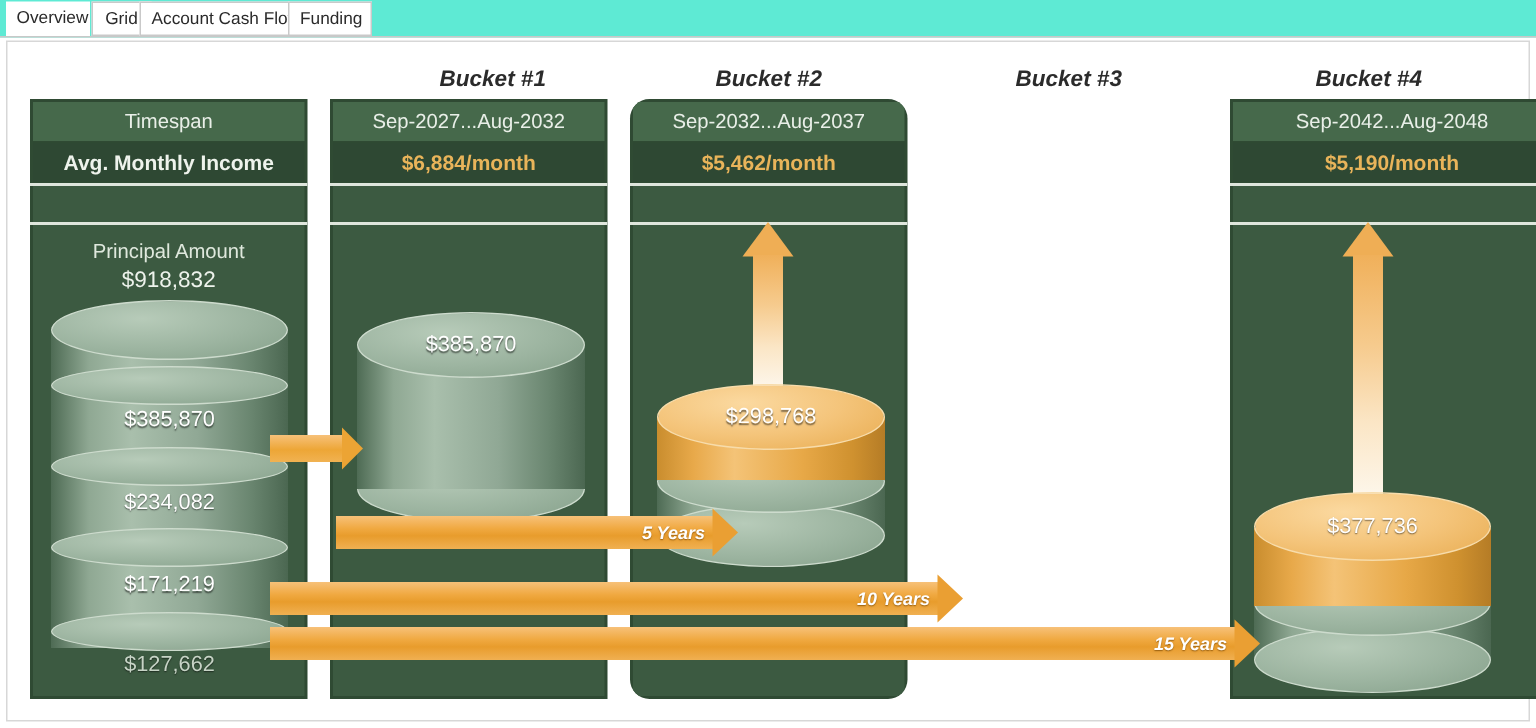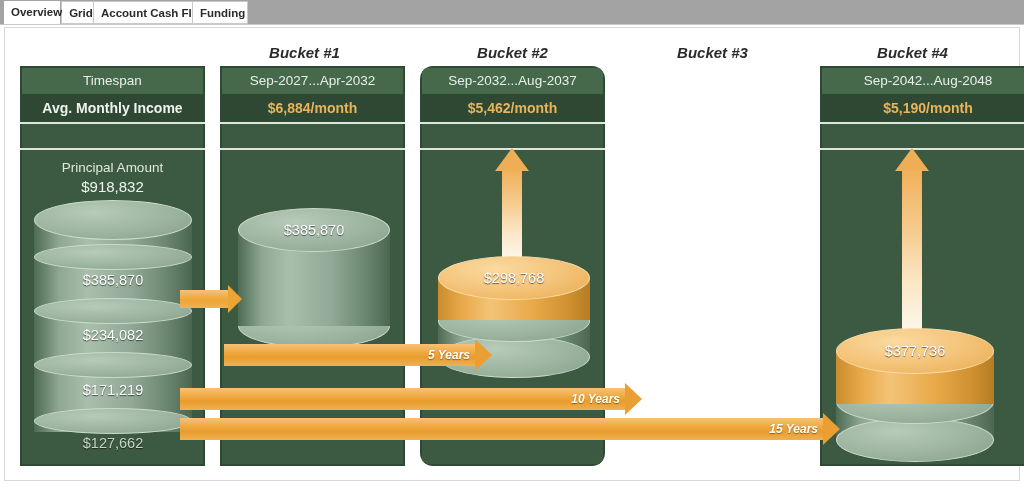--- a/index.html
+++ b/index.html
@@ -5,21 +5,21 @@
   html,body{margin:0;padding:0;}
   body{
     width:1024px;height:485px;overflow:hidden;
     background:#ffffff;
     font-family:"Liberation Sans", sans-serif;
     -webkit-font-smoothing:antialiased;
   }
   #app{position:relative;width:1024px;height:485px;}
 
   
-  .tabstrip{position:absolute;left:0;top:0;width:1024px;height:25px;background:#a3a3a3;font-weight:bold;}
+  .tabstrip{position:absolute;left:0;top:0;width:1024px;height:25px;background:#5eead4;}
   .tabstrip::after{content:"";position:absolute;left:0;bottom:0;width:1024px;height:1px;background:#c8c8c8;}
   .tab{
     position:absolute;top:1px;height:23px;line-height:23px;
     font-size:11.5px;color:#2a2a2a;text-align:center;
     background:#ffffff;border:1px solid #c9c9c9;border-bottom:1px solid #c9c9c9;
     box-sizing:border-box;padding:0 7px;white-space:nowrap;
   }
   .tab.active{border:none;border-bottom:1px solid #ffffff;background:#ffffff;z-index:3;}
 
   
@@ -149,21 +149,21 @@
 
   <div class="tabstrip">
     <div class="tab active" style="left:4px;width:56px;">Overview</div>
     <div class="tab" style="left:61px;width:40px;">Grid</div>
     <div class="tab" style="left:93px;width:100px;">Account Cash Flow</div>
     <div class="tab" style="left:192px;width:56px;">Funding</div>
   </div>
 
   <div class="card"></div>
 
-  <div class="bucket-title" style="left:212px;width:185px;">Bucket #1</div>
+  <div class="bucket-title" style="left:236px;width:185px;">Bucket #1</div>
   <div class="bucket-title" style="left:420px;width:185px;">Bucket #2</div>
   <div class="bucket-title" style="left:620px;width:185px;">Bucket #3</div>
   <div class="bucket-title" style="left:820px;width:185px;">Bucket #4</div>
 
   <div class="col" style="left:20px;width:185px;">
     <div class="hdr hdr-income left-label">Avg. Monthly Income</div>
     <div class="hdr hdr-span">Timespan</div>
     <div class="sep" style="top:56px;"></div>
     <div class="hdr hdr-blank"></div>
     <div class="sep" style="top:82px;"></div>
@@ -189,21 +189,21 @@
       <div class="top g-top" style="top:0px;height:40px;"></div>
 
       <div class="lbl" style="top:72px;">$385,870</div>
       <div class="lbl" style="top:127px;">$234,082</div>
       <div class="lbl" style="top:182px;">$171,219</div>
       <div class="lbl" style="top:235px;color:#c7d4c6;">$127,662</div>
     </div>
   </div>
 
   <div class="col" style="left:220px;width:185px;">
-    <div class="hdr hdr-span">Sep-2027...Apr-2032</div>
+    <div class="hdr hdr-span">Sep-2027...Aug-2032</div>
     <div class="hdr hdr-income">$6,884/month</div>
     <div class="sep" style="top:56px;"></div>
     <div class="hdr hdr-blank"></div>
     <div class="sep" style="top:82px;"></div>
     <div class="hdr-body"></div>
 
     <div class="cyl" style="left:18px;top:142px;width:152px;height:140px;">
       <div class="side g-side" style="top:22px;height:96px;"></div>
       <div class="top g-top" style="top:96px;height:44px;"></div>
       <div class="side g-side" style="top:22px;height:96px;"></div>

